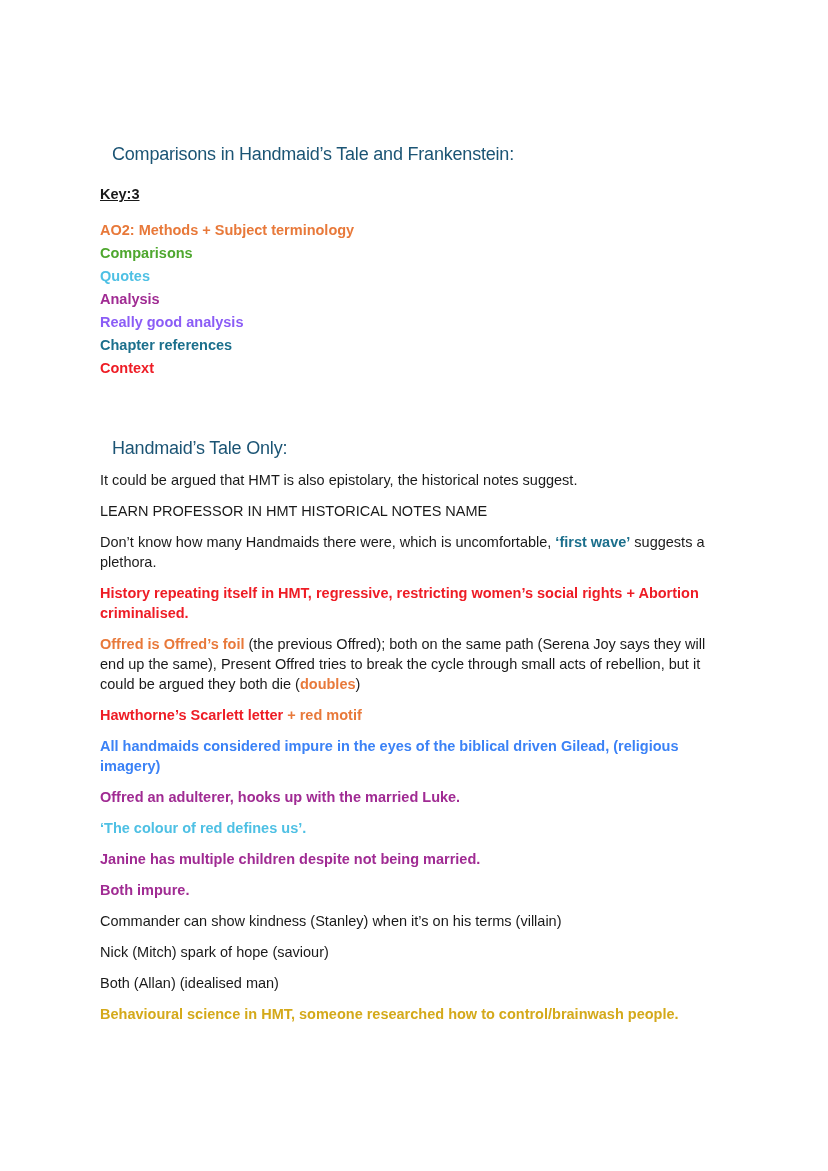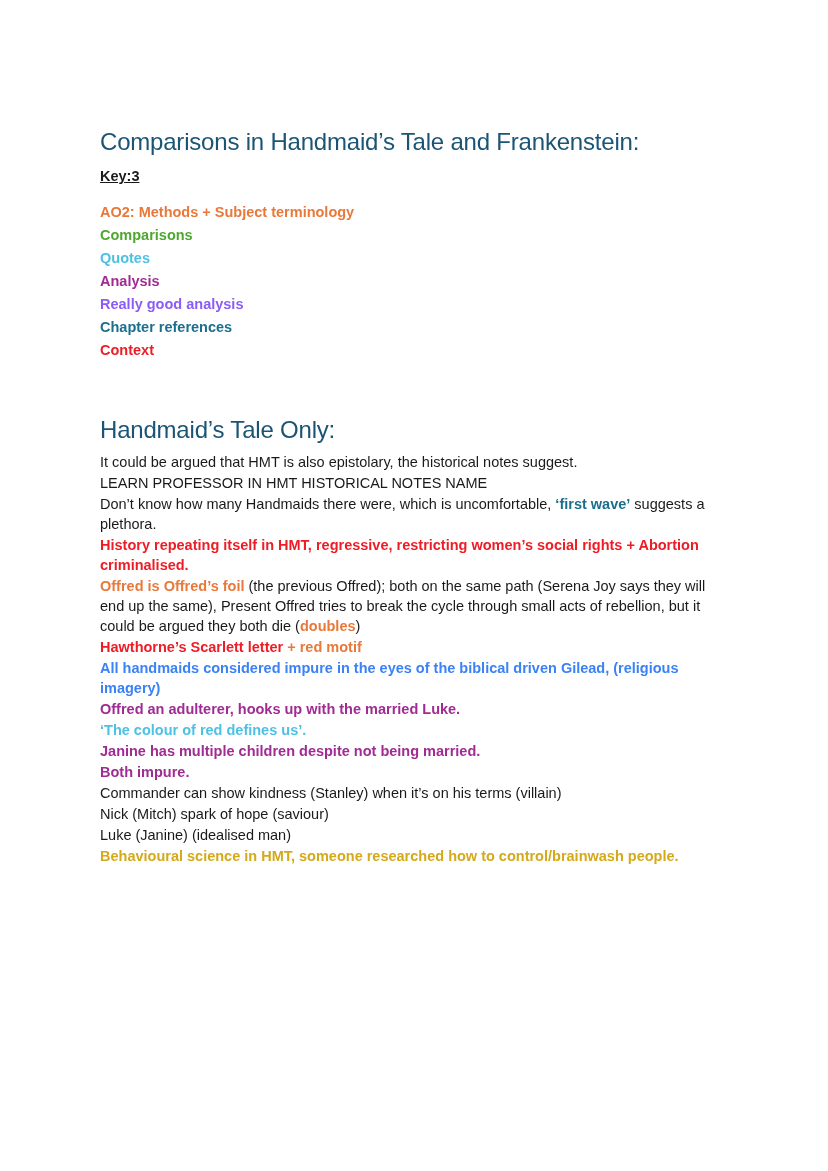--- a/index.html
+++ b/index.html
@@ -1,23 +1,23 @@
 <!DOCTYPE html>
 <html><head>
   <meta charset="utf-8">
   <style>
     html, body { margin: 0; padding: 0; background: #ffffff; }
     body { width: 828px; height: 1171px; position: relative; overflow: hidden;
       font-family: "Liberation Sans", "DejaVu Sans", sans-serif; color: #1a1a1a; }
     .page { position: absolute; left: 100px; top: 124px; width: 630px; }
-    h1 { font-weight: normal; font-size: 24px; line-height: 36px; margin: 0; color: #1b5474; letter-spacing: -0.2px; }
+    h1 { font-weight: normal; font-size: 18px; line-height: 36px; margin: 12px; color: #1b5474; letter-spacing: -0.2px; }
     .key-title { font-weight: bold; font-size: 14.5px; text-decoration: underline; margin: 6px 0 16px 0; line-height: 20px; }
     p { margin: 0; font-size: 14.5px; line-height: 20px; }
     .kl { margin-top: 3px; font-weight: bold; }
-    .np { margin-top: 1px; }
+    .np { margin-top: 11px; }
     .b { font-weight: bold; }
     .sec2 { margin-top: 52px; }
     .sec2 h1 { margin-bottom: 4px; }
   </style>
 </head>
 <body>
 
 <div class="page">
   <h1>Comparisons in Handmaid’s Tale and Frankenstein:</h1>
   <p class="key-title">Key:3</p>
@@ -40,16 +40,16 @@
     <p class="np b" style="color:#ee1c25">History repeating itself in HMT, regressive, restricting women’s social rights + Abortion criminalised.</p>
     <p class="np"><span class="b" style="color:#e8793a">Offred is Offred’s foil</span><span> (the previous Offred); both on the same path (Serena Joy says they will end up the same), Present Offred tries to break the cycle through small acts of rebellion, but it could be argued they both die (</span><span class="b" style="color:#e8793a">doubles</span><span>)</span></p>
     <p class="np b"><span style="color:#ee1c25">Hawthorne’s Scarlett letter</span><span style="color:#e8793a"> + red motif</span></p>
     <p class="np b" style="color:#3b82f6">All handmaids considered impure in the eyes of the biblical driven Gilead, (religious imagery)</p>
     <p class="np b" style="color:#a02b93">Offred an adulterer, hooks up with the married Luke.</p>
     <p class="np b" style="color:#4ec0e4">‘The colour of red defines us’.</p>
     <p class="np b" style="color:#a02b93">Janine has multiple children despite not being married.</p>
     <p class="np b" style="color:#a02b93">Both impure.</p>
     <p class="np">Commander can show kindness (Stanley) when it’s on his terms (villain)</p>
     <p class="np">Nick (Mitch) spark of hope (saviour)</p>
-    <p class="np">Luke (Janine) (idealised man)</p>
+    <p class="np">Both (Allan) (idealised man)</p>
     <p class="np b" style="color:#d4a91a">Behavioural science in HMT, someone researched how to control/brainwash people.</p>
   </div>
 </div>
 
 </body></html>

